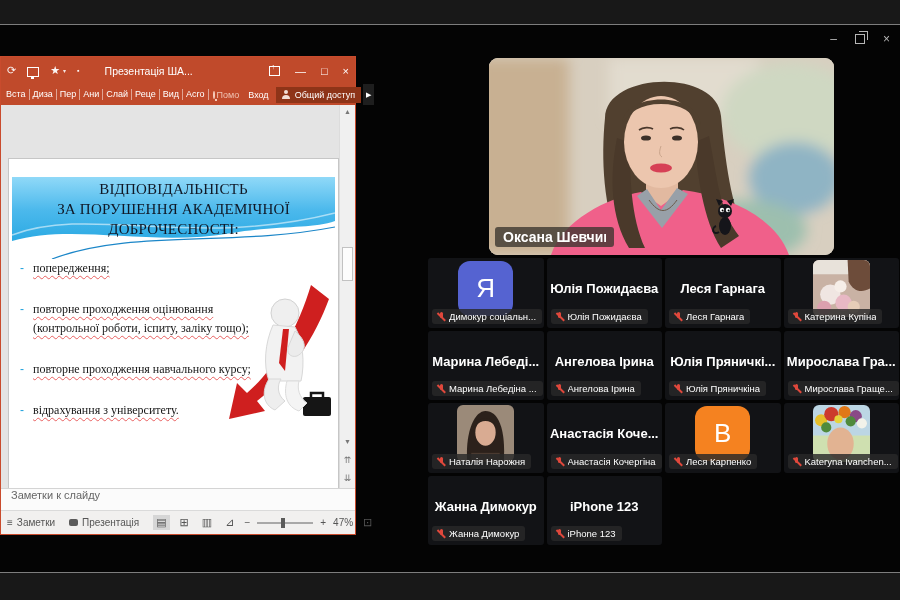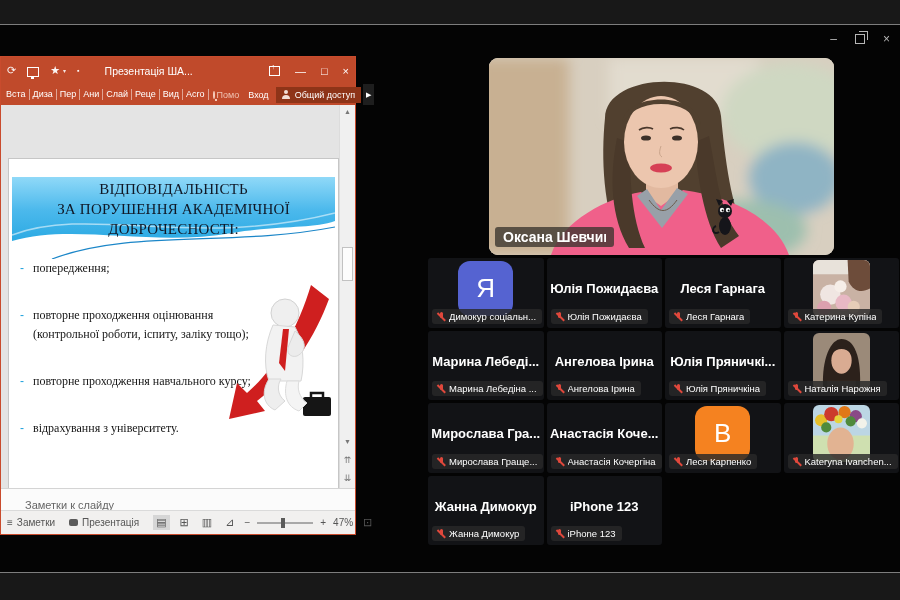--- a/index.html
+++ b/index.html
@@ -35,30 +35,30 @@
   .personicon::after{content:"";position:absolute;bottom:0;left:0;width:8px;height:4px;border-radius:4px 4px 0 0;background:#f2ded6;}
   .ribbonmore{margin-left:2px;background:#1e1e1e;align-self:stretch;display:flex;align-items:center;padding:0 3px;font-size:7px;}
   .ppt-content{position:absolute;top:48px;left:0;right:0;bottom:45px;background:#e4e4e4;}
   
   .slide{position:absolute;left:8px;top:54px;width:329px;height:332px;background:#fff;box-shadow:0 0 0 1px #c6c6c6;font-family:"Liberation Serif",serif;}
   .banner{position:absolute;left:3px;top:18px;right:3px;height:82px;background:linear-gradient(180deg,#90d9f8 0%,#4cb9ec 40%,#18a1de 100%);}
   .banner svg{position:absolute;inset:0;width:100%;height:100%;}
   .slide-title{position:absolute;left:0;right:0;top:3px;text-align:center;font-weight:normal;font-size:15px;line-height:1.32;color:#101826;white-space:pre-line;letter-spacing:.2px;}
   .bullets{position:absolute;left:10px;top:100px;width:252px;font-size:12px;line-height:19px;color:#161616;}
   .bullet{position:relative;padding-left:14px;}
-  .bullet + .bullet{margin-top:28px;}
+  .bullet + .bullet{margin-top:22px;}
   .bullet::before{content:"-";position:absolute;left:1px;color:#1ba0dc;font-family:"Liberation Sans",sans-serif;}
-  .spell{text-decoration-style:wavy;text-decoration-color:#e86060;text-decoration-thickness:1px;text-underline-offset:3px;text-align:right;}
+  .spell{text-decoration:underline;text-decoration-style:wavy;text-decoration-color:#e86060;text-decoration-thickness:1px;text-underline-offset:3px;text-align:right;}
   .figure{position:absolute;left:214px;top:124px;width:114px;height:152px;}
   
   .vscroll{position:absolute;right:0;top:0;bottom:0;width:15px;background:#f0f0f0;border-left:1px solid #dcdcdc;}
   .vscroll .arr{position:absolute;left:0;right:0;text-align:center;color:#777;font-size:7px;line-height:10px;}
   .sb-thumb{position:absolute;left:2px;right:2px;top:37%;height:34px;background:#fdfdfd;border:1px solid #c2c2c2;box-sizing:border-box;}
   
-  .ppt-notes{position:absolute;left:0;right:0;bottom:23px;height:22px;background:#fbfbfb;border-top:1px solid #d4d4d4;display:flex;align-items:flex-end;padding-left:24px;font-size:11px;color:#666;}
+  .ppt-notes{position:absolute;left:0;right:0;bottom:23px;height:22px;background:#fbfbfb;border-top:1px solid #d4d4d4;display:flex;align-items:flex-start;padding-left:10px;font-size:11px;color:#666;}
   .ppt-status{position:absolute;left:0;right:0;bottom:0;height:23px;background:#f1f0ef;border-top:1px solid #dadada;display:flex;align-items:center;font-size:10px;color:#555;padding:0 6px;gap:4px;}
   .st-item{display:flex;align-items:center;gap:4px;margin-right:10px;white-space:nowrap;}
   .bubble{width:9px;height:7px;background:#5a5a5a;border-radius:2px;position:relative;display:inline-block;}
   .bubble::after{content:"";position:absolute;bottom:-3px;left:2px;border:3px solid transparent;border-top-color:#5a5a5a;}
   .st-right{margin-left:auto;display:flex;align-items:center;gap:7px;}
   .viewbtn{font-size:11px;color:#555;padding:1px 3px;}
   .viewbtn.sel{background:#d6d6d6;}
   .zoomtrack{width:56px;height:2px;background:#a8a8a8;position:relative;display:inline-block;}
   .zoomthumb{position:absolute;left:42%;top:-4px;width:4px;height:10px;background:#5a5a5a;}
   
@@ -296,38 +296,38 @@
 
   <div class="tile">
     <div class="center-name">Юлія Пряничкі...</div>
     <div class="plabel">
         <span class="micoff"></span>
         <span class="ptext">Юлія Пряничкіна</span>
       </div>
   </div>
 
   <div class="tile">
+    <div class="center-name">Мирослава Гра...</div>
+    <div class="plabel">
+        <span class="micoff"></span>
+        <span class="ptext">Мирослава Граще...</span>
+      </div>
+  </div>
+
+  <div class="tile">
     <svg class="avatar-photo" viewBox="0 0 56 56">
       <rect width="56" height="56" fill="#9b8a79"></rect>
       <path d="M10,56 C8,24 18,6 28,6 C40,6 48,22 46,56 Z" fill="#2c211b"></path>
       <ellipse cx="28" cy="27" rx="10" ry="13" fill="#d9ab92"></ellipse>
       <path d="M18,21 C20,10 36,10 38,21 C32,14 24,14 18,21 Z" fill="#2c211b"></path>
       <rect x="14" y="47" width="28" height="9" fill="#4a3a30"></rect>
     </svg>
     <div class="plabel">
         <span class="micoff"></span>
         <span class="ptext">Наталія Нарожня</span>
-      </div>
-  </div>
-
-  <div class="tile">
-    <div class="center-name">Мирослава Гра...</div>
-    <div class="plabel">
-        <span class="micoff"></span>
-        <span class="ptext">Мирослава Граще...</span>
       </div>
   </div>
 
 
   <div class="tile">
     <div class="center-name">Анастасія Коче...</div>
     <div class="plabel">
         <span class="micoff"></span>
         <span class="ptext">Анастасія Кочергіна</span>
       </div>

